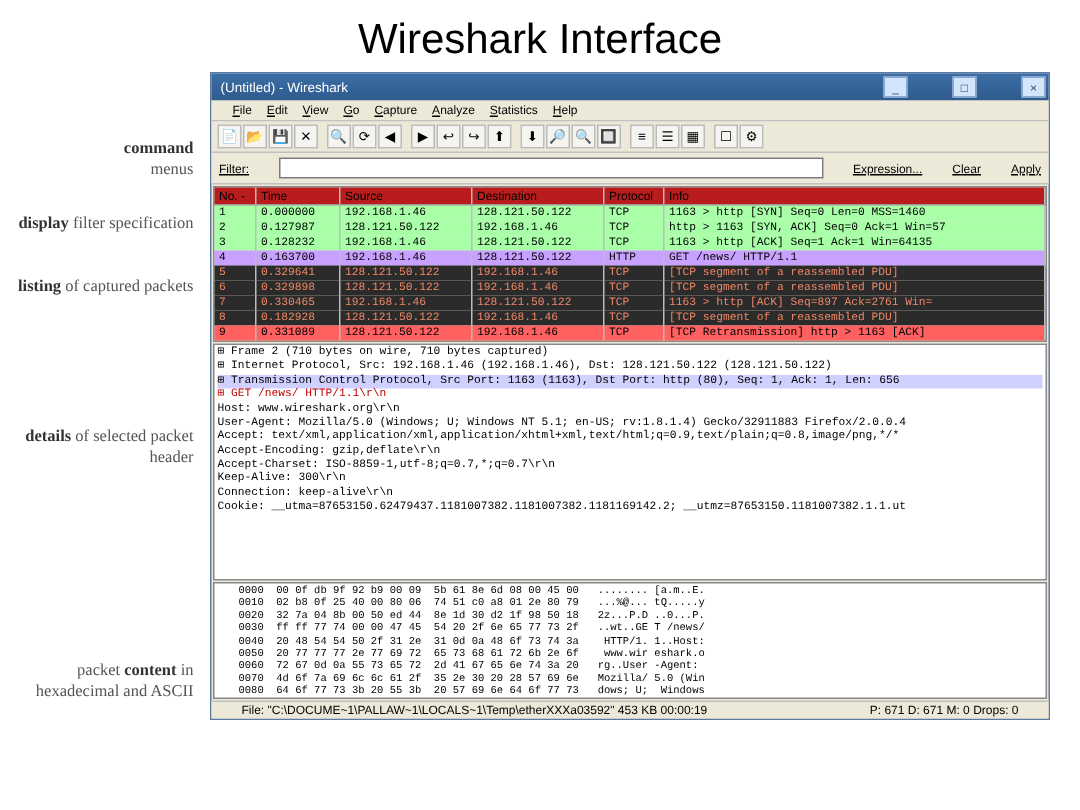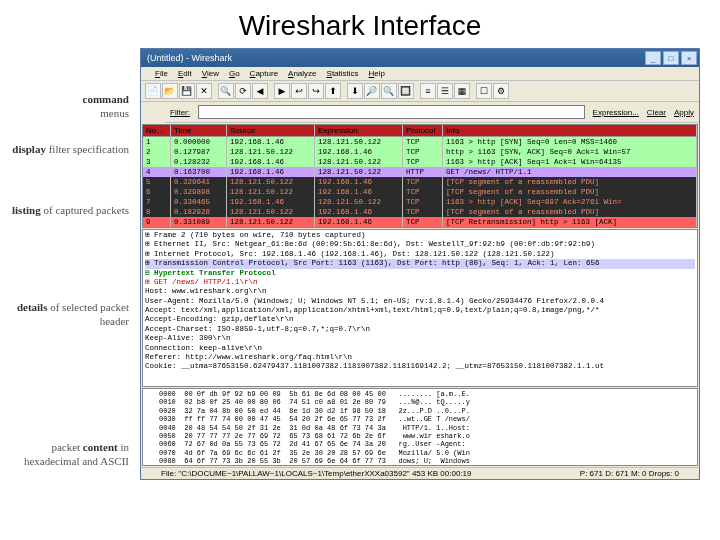--- a/index.html
+++ b/index.html
@@ -3,30 +3,30 @@
 <meta charset="utf-8">
 <style>
   * { box-sizing: border-box; margin: 0; padding: 0; }
   body { font-family: Arial, sans-serif; background: #fff; width: 720px; height: 540px; position: relative; }
   .slide-title { font-size: 28px; text-align: center; padding: 10px 0 6px 0; }
   .layout { display: flex; gap: 6px; padding: 0 8px 8px 140px; position: relative; }
   .annotations { position: absolute; left: 0; top: 60px; width: 135px; font-family: Georgia, serif; font-size: 11px; color: #555; text-align: right; }
   .ann-item { position: absolute; right: 6px; line-height: 1.3; }
   .ann-item b { font-weight: 600; color: #333; }
   .app { width: 560px; border: 1px solid #5a7aa5; background: #ece9d8; font-size: 8px; font-family: Tahoma, sans-serif; }
-  .titlebar { background: linear-gradient(#3b6ea5,#2f5a8e); color: #fff; display: flex; align-items: center; height: 18px; padding: 0 2px; }
+  .titlebar { background: linear-gradient(#3b6ea5,#2f5a8e); color: #fff; display: flex; align-items: center; height: 18px; padding: 0 2px; gap: 28px; }
   .titlebar .win-title { flex: 1; padding-left: 4px; font-size: 9px; }
   .winbtn { width: 16px; height: 14px; margin-left: 2px; background: #d3e5fa; border: 1px solid #8ba8cf; display: flex; align-items: center; justify-content: center; font-size: 8px; color: #2c4870; }
   .menubar { display: flex; gap: 10px; padding: 2px 14px; background: #ece9d8; border-bottom: 1px solid #c0c0c0; }
   .menubar span { cursor: default; }
   .menubar span u { text-decoration: underline; }
   .toolbar { display: flex; gap: 1px; padding: 2px 4px; background: #ece9d8; border-bottom: 1px solid #c0c0c0; flex-wrap: wrap; }
   .tbtn { width: 16px; height: 16px; border: 1px solid #bbb; background: #f4f4f0; display: flex; align-items: center; justify-content: center; font-size: 9px; }
   .tsep { width: 4px; }
-  .filterbar { display: flex; align-items: center; padding: 3px 5px; background: #ece9d8; border-bottom: 1px solid #c0c0c0; gap: 8px; margin-left: 24px; }
+  .filterbar { display: flex; align-items: center; padding: 3px 5px; background: #ece9d8; border-bottom: 1px solid #c0c0c0; gap: 20px; }
   .filterbar input { flex: 1; height: 14px; border: 1px solid #7a7a7a; font-size: 8px; padding: 0 2px; }
   .filterbar .flabel { text-decoration: underline; }
   .plist { border: 1px solid #888; margin: 1px; }
   .plist-head { display: flex; background: #b91c1c; border-bottom: 1px solid #999; font-size: 8px; }
   .pcol { padding: 1px 3px; border-right: 1px solid #bbb; overflow: hidden; white-space: nowrap; }
   .c-no{width:28px}.c-time{width:56px}.c-src{width:88px}.c-dst{width:88px}.c-proto{width:40px}.c-info{flex:1}
   .prow { display: flex; font-size: 7.5px; font-family: "Courier New", monospace; }
   .r-green { background: #a8ffa8; color: #000; }
   .r-dark { background: #2b2b2b; color: #e86; }
   .r-purple { background: #c8a0ff; color: #000; }
@@ -41,22 +41,22 @@
   .statusbar { background: #ece9d8; border-top: 1px solid #c0c0c0; padding: 1px 20px; font-size: 8px; display:flex; }
 </style>
 </head>
 <body>
 
 <div class="slide-title">Wireshark Interface</div>
 
 <div class="annotations">
   <div class="ann-item" style="top:32px"><b>command</b><br><span>menus</span></div>
   <div class="ann-item" style="top:82px"><b>display</b> <span>filter specification</span></div>
-  <div class="ann-item" style="top:143px"><b>listing</b> <span>of captured packets</span></div>
-  <div class="ann-item" style="top:240px"><b>details</b> <span>of selected packet header</span></div>
+  <div class="ann-item" style="top:124px"><b>listing</b> <span>of captured packets</span></div>
+  <div class="ann-item" style="top:224px"><b>details</b> <span>of selected packet header</span></div>
   <div class="ann-item" style="top:380px"><span>packet </span><b>content</b> <span>in hexadecimal and ASCII</span></div>
 </div>
 
 <div class="layout">
   <div class="app">
     <div class="titlebar">
       <span class="win-title">(Untitled) - Wireshark</span>
       <div class="winbtn">_</div>
       <div class="winbtn">□</div>
       <div class="winbtn">×</div>
@@ -107,21 +107,21 @@
       <span class="flabel">Expression...</span>
       <span class="flabel">Clear</span>
       <span class="flabel">Apply</span>
     </div>
 
     <div class="plist">
       <div class="plist-head">
         <div class="pcol c-no">No. -</div>
         <div class="pcol c-time">Time</div>
         <div class="pcol c-src">Source</div>
-        <div class="pcol c-dst">Expression</div>
+        <div class="pcol c-dst">Destination</div>
         <div class="pcol c-proto">Protocol</div>
         <div class="pcol c-info">Info</div>
       </div>
       <div id="prows">
           <div class="prow r-green">
             <div class="pcol c-no">1</div>
             <div class="pcol c-time">0.000000</div>
             <div class="pcol c-src">192.168.1.46</div>
             <div class="pcol c-dst">128.121.50.122</div>
             <div class="pcol c-proto">TCP</div>
@@ -189,33 +189,30 @@
             <div class="pcol c-src">128.121.50.122</div>
             <div class="pcol c-dst">192.168.1.46</div>
             <div class="pcol c-proto">TCP</div>
             <div class="pcol c-info">[TCP Retransmission] http &gt; 1163 [ACK]</div>
           </div>
         </div>
     </div>
 
     <div class="details">
       <div class="dline tree-item">⊞ Frame 2 (710 bytes on wire, 710 bytes captured)</div>
-      <div class="dline tree-item">⊞ Ethernet II, Src: Netgear_61:8e:6d (00:09:5b:61:8e:6d), Dst: WestellT_9f:92:b9 (00:0f:db:9f:92:b9)</div>
       <div class="dline tree-item">⊞ Internet Protocol, Src: 192.168.1.46 (192.168.1.46), Dst: 128.121.50.122 (128.121.50.122)</div>
       <div class="dline tree-item tree-sel">⊞ Transmission Control Protocol, Src Port: 1163 (1163), Dst Port: http (80), Seq: 1, Ack: 1, Len: 656</div>
-      <div class="dline tree-http">⊟ Hypertext Transfer Protocol</div>
       <div class="dline tree-get">  ⊞ GET /news/ HTTP/1.1\r\n</div>
       <div class="dline">    Host: www.wireshark.org\r\n</div>
-      <div class="dline">    User-Agent: Mozilla/5.0 (Windows; U; Windows NT 5.1; en-US; rv:1.8.1.4) Gecko/25934476 Firefox/2.0.0.4</div>
+      <div class="dline">    User-Agent: Mozilla/5.0 (Windows; U; Windows NT 5.1; en-US; rv:1.8.1.4) Gecko/32911883 Firefox/2.0.0.4</div>
       <div class="dline">    Accept: text/xml,application/xml,application/xhtml+xml,text/html;q=0.9,text/plain;q=0.8,image/png,*/*</div>
       <div class="dline">    Accept-Encoding: gzip,deflate\r\n</div>
       <div class="dline">    Accept-Charset: ISO-8859-1,utf-8;q=0.7,*;q=0.7\r\n</div>
       <div class="dline">    Keep-Alive: 300\r\n</div>
       <div class="dline">    Connection: keep-alive\r\n</div>
-      <div class="dline">    Referer: http://www.wireshark.org/faq.html\r\n</div>
       <div class="dline">    Cookie: __utma=87653150.62479437.1181007382.1181007382.1181169142.2; __utmz=87653150.1181007382.1.1.ut</div>
     </div>
 
     <div class="hex">0000  00 0f db 9f 92 b9 00 09  5b 61 8e 6d 08 00 45 00   ........ [a.m..E.
 0010  02 b8 0f 25 40 00 80 06  74 51 c0 a8 01 2e 80 79   ...%@... tQ.....y
 0020  32 7a 04 8b 00 50 ed 44  8e 1d 30 d2 1f 98 50 18   2z...P.D ..0...P.
 0030  ff ff 77 74 00 00 47 45  54 20 2f 6e 65 77 73 2f   ..wt..GE T /news/
 0040  20 48 54 54 50 2f 31 2e  31 0d 0a 48 6f 73 74 3a    HTTP/1. 1..Host:
 0050  20 77 77 77 2e 77 69 72  65 73 68 61 72 6b 2e 6f    www.wir eshark.o
 0060  72 67 0d 0a 55 73 65 72  2d 41 67 65 6e 74 3a 20   rg..User -Agent: 

